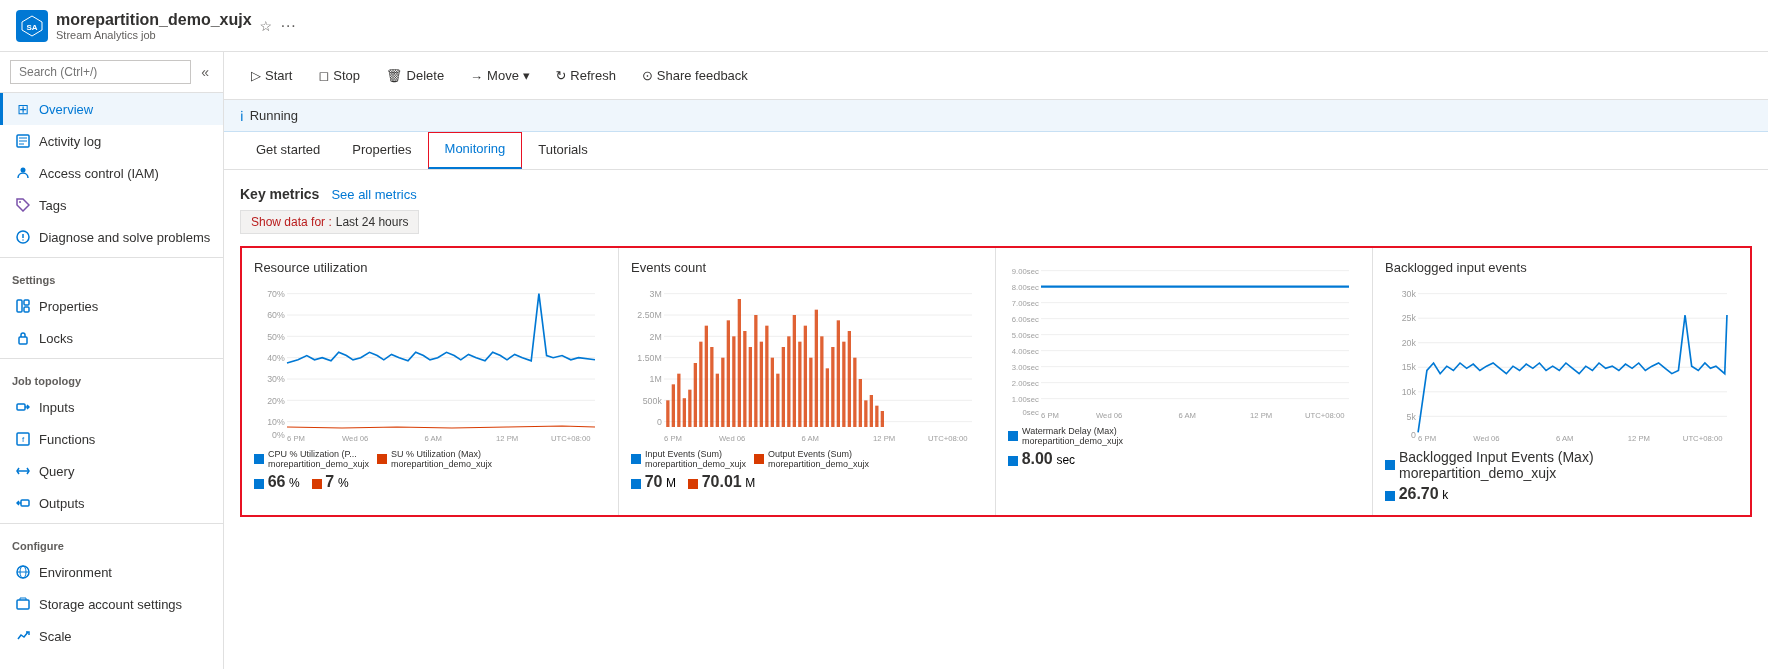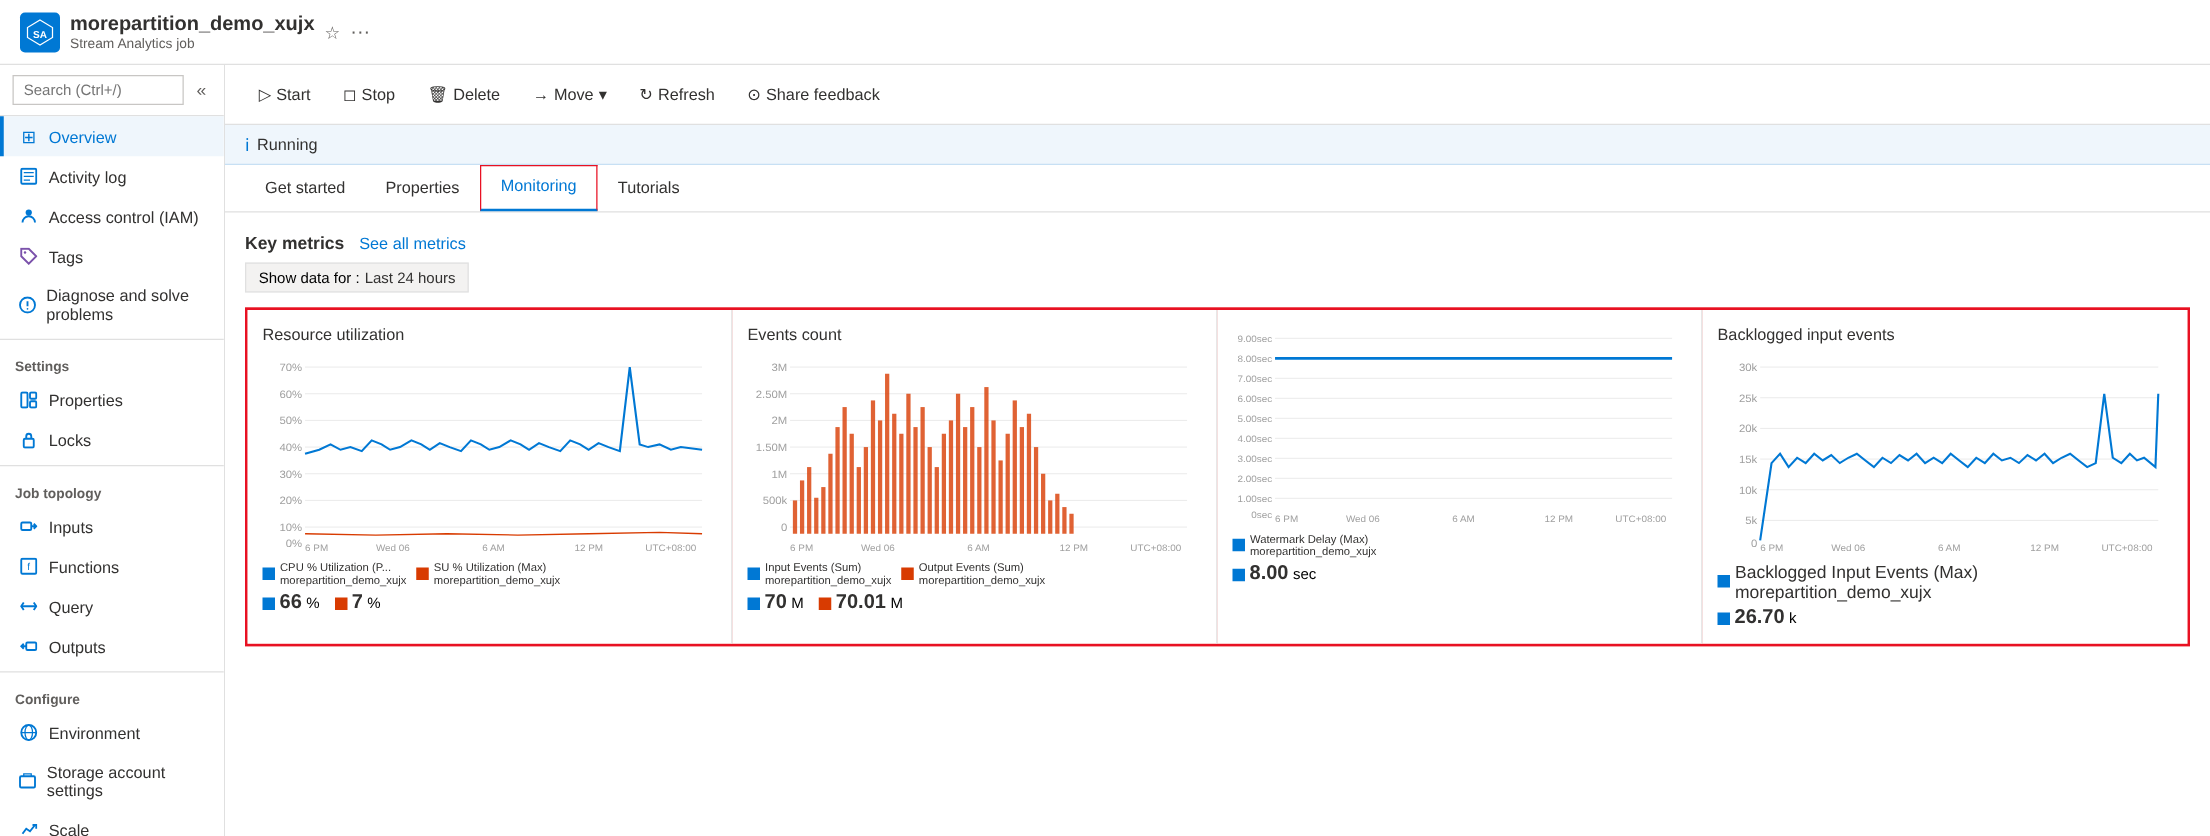--- a/index.html
+++ b/index.html
@@ -26,21 +26,21 @@
     .header-title .name { font-size: 16px; font-weight: 600; color: #323130; }
     .header-title .sub { font-size: 11px; color: #605e5c; }
     .star-icon { color: #605e5c; cursor: pointer; font-size: 14px; }
     .ellipsis-icon { color: #605e5c; cursor: pointer; font-size: 16px; }
 
     
     .main-layout { display: flex; flex: 1; overflow: hidden; }
 
     
     .sidebar {
-      width: 180px;
+      width: 224px;
       background: #fff;
       border-right: 1px solid #e0e0e0;
       overflow-y: auto;
       flex-shrink: 0;
     }
     .sidebar-search {
       padding: 8px 10px;
       border-bottom: 1px solid #e0e0e0;
       display: flex; align-items: center; gap: 6px;
     }
@@ -138,21 +138,21 @@
     .metrics-link { color: #0078d4; text-decoration: none; font-size: 13px; cursor: pointer; }
 
     .data-range-bar {
       background: #f3f2f1;
       border: 1px solid #e0e0e0;
       padding: 4px 10px;
       display: inline-flex; align-items: center; gap: 4px;
       font-size: 12px; color: #323130;
       margin-bottom: 12px;
     }
-    .data-range-label { color: #000000; }
+    .data-range-label { color: #b91c1c; }
 
     
     .charts-grid {
       display: grid;
       grid-template-columns: repeat(4, 1fr);
       gap: 0;
       border: 2px solid #e81123;
       background: #ef4444;
     }
     .chart-card {

